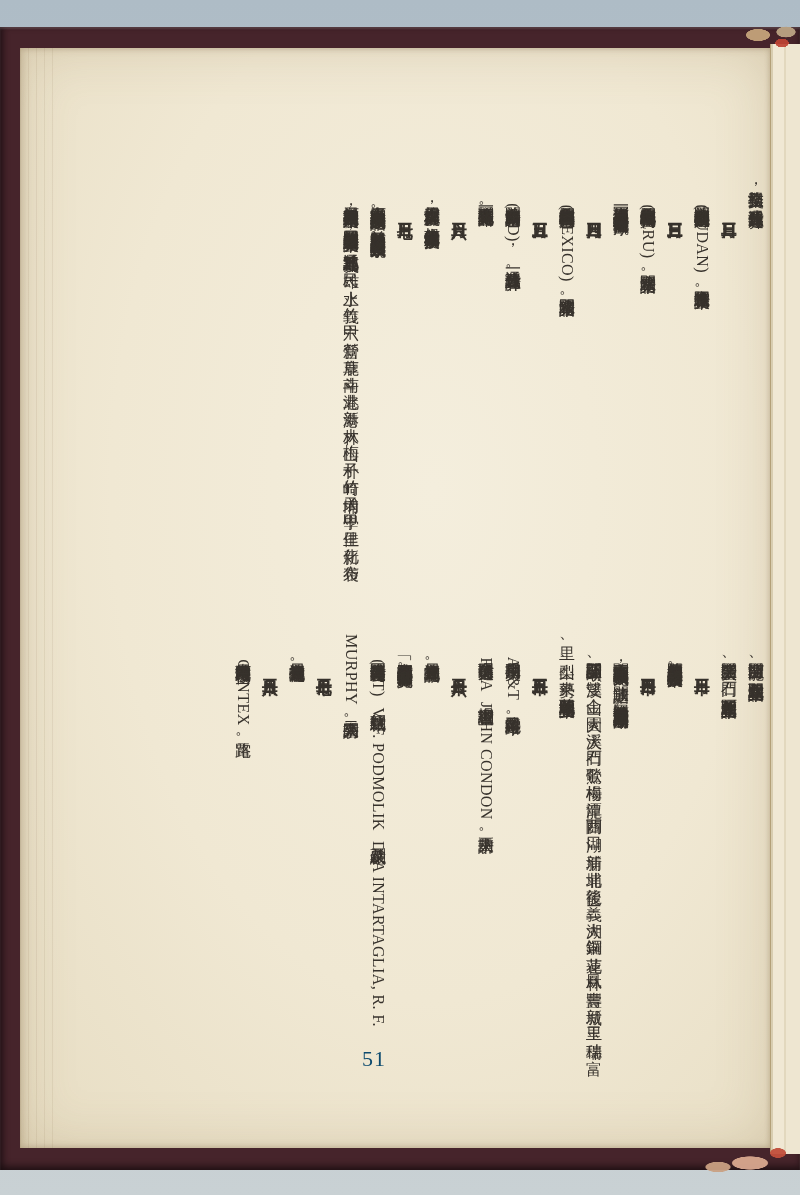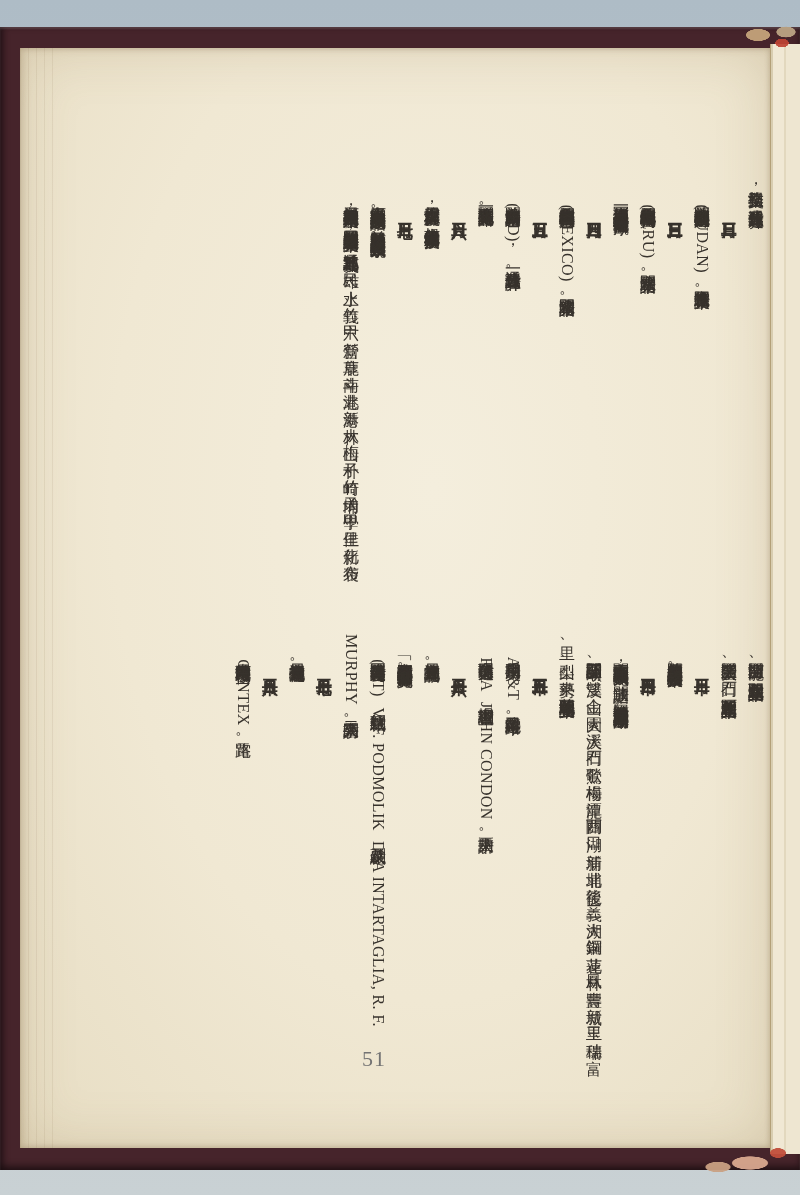--- a/index.html
+++ b/index.html
@@ -51,21 +51,21 @@
     color:#37322c;
   }
   #block-top{top:178px;height:428px;}
   #block-bottom{top:634px;height:430px;}
   .vtext p{margin:0;padding:0;}
   .para-date{font-weight:bold;text-indent:2em;}
   .para-body{text-indent:1em;}
   .para-cont{text-indent:0;}
   .page-num{
     position:absolute;left:362px;top:1046px;
-    font-size:22px;color:#737373;letter-spacing:1px;
+    font-size:22px;color:#0c4a6e;letter-spacing:1px;
   }
 </style>
 </head>
 <body>
 
 <div class="cover"></div>
 <div class="page"></div>
 <div class="stack-edge"></div>
 <div class="fore-edge"></div>
 <div class="wear-tr"></div>

